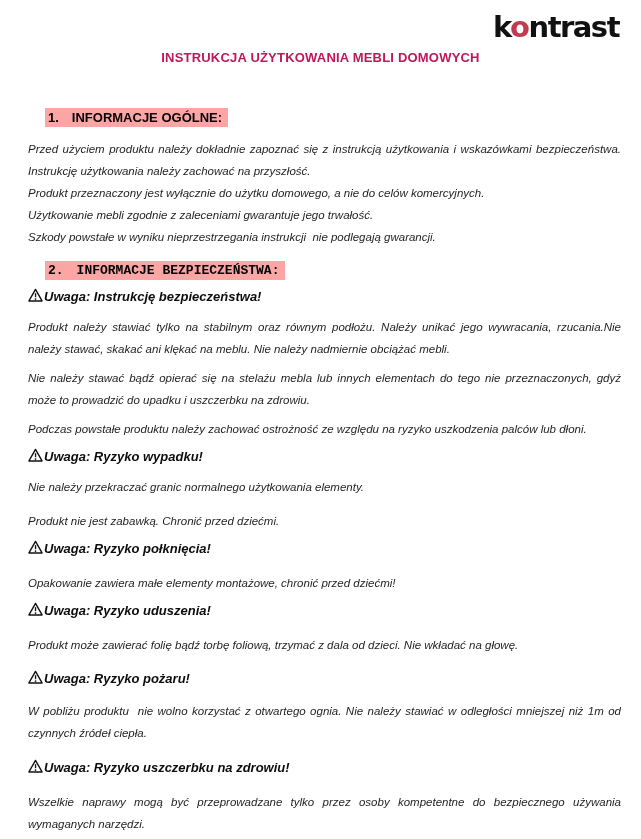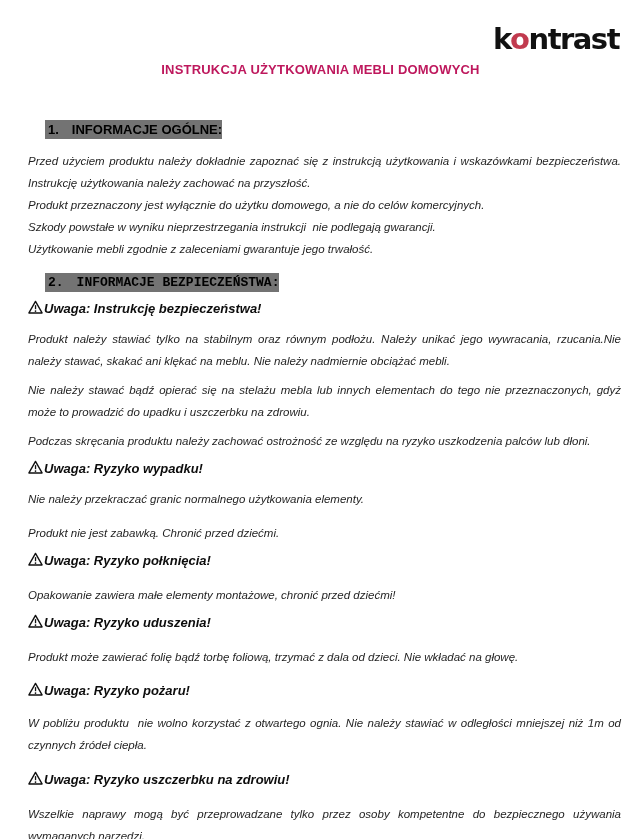--- a/index.html
+++ b/index.html
@@ -6,41 +6,41 @@
   html,body { background:#fff; }
   body{
     width:641px; height:839px;
     font-family:"Liberation Sans", sans-serif;
     color:#1f1f1f;
     overflow:hidden;
   }
   .page{ width:641px; height:839px; background:#ffffff; position:relative; }
 
   
-  .logo-row{ text-align:right; padding:12px 22px 0 4px;margin-top:12px; }
+  .logo-row{ text-align:right; padding:12px 22px 0 4px; }
   .logo{
     font-family:"DejaVu Sans", sans-serif;
     font-weight:700; font-size:29px; letter-spacing:-1.5px;
     color:#111; line-height:1.1; display:inline-block;
   }
   .logo .o-accent{ color:#c13a4e; }
 
   
   .doc-title{
     margin-top:6px; text-align:center;
     font-size:13px; font-weight:700; color:#be185d;
     letter-spacing:.2px;
   }
 
   
   .content{ padding:0 20px 0 28px; }
 
   
   .sec-heading{ margin:45px 0 13px 17px; font-size:13px; font-weight:700; color:#000; }
-  .sec-heading .hl{ background:#737373; padding:2px 0 2px 3px; }
+  .sec-heading .hl{ background:#fca5a5; padding:2px 6px 2px 3px; }
   .sec-heading .tab{ display:inline-block; width:13px; }
   .sec-heading-2{ margin-top:15px; margin-bottom:9px;font-family:Liberation Mono, monospace; }
 
   
   p.body{
     font-size:11.5px; line-height:22px;
     text-align:justify; white-space:pre-wrap;
     margin:0;
     font-style:italic;
   }
@@ -66,40 +66,40 @@
   <div class="doc-title">INSTRUKCJA UŻYTKOWANIA MEBLI DOMOWYCH</div>
 
   <div class="content">
 
     <div class="sec-heading">
       <span class="hl"><span>1.</span><span class="tab"></span><span>INFORMACJE OGÓLNE:</span></span>
     </div>
 
     <p class="body">Przed użyciem produktu należy dokładnie zapoznać się z instrukcją użytkowania i wskazówkami bezpieczeństwa. Instrukcję użytkowania należy zachować na przyszłość.</p>
     <p class="body">Produkt przeznaczony jest wyłącznie do użytku domowego, a nie do celów komercyjnych.</p>
+    <p class="body">Użytkowanie mebli zgodnie z zaleceniami gwarantuje jego trwałość.</p>
     <p class="body">Szkody powstałe w wyniku nieprzestrzegania instrukcji  nie podlegają gwarancji.</p>
-    <p class="body">Użytkowanie mebli zgodnie z zaleceniami gwarantuje jego trwałość.</p>
 
     <div class="sec-heading sec-heading-2">
       <span class="hl"><span>2.</span><span class="tab"></span><span>INFORMACJE BEZPIECZEŃSTWA:</span></span>
     </div>
 
     <div class="s2">
 
       <div class="warning">
         <span class="warn-icon"><svg width="15" height="14" viewBox="0 0 24 22">
               <path d="M12 2 L22.5 20.5 H1.5 Z" fill="none" stroke="#111" stroke-width="2.2" stroke-linejoin="round"></path>
               <rect x="11" y="8" width="2.1" height="6.5" fill="#111"></rect>
               <circle cx="12" cy="17.4" r="1.4" fill="#111"></circle>
             </svg></span><span>Uwaga: Instrukcję bezpieczeństwa!</span>
       </div>
 
       <p class="body">Produkt należy stawiać tylko na stabilnym oraz równym podłożu. Należy unikać jego wywracania, rzucania.Nie należy stawać, skakać ani klękać na meblu. Nie należy nadmiernie obciążać mebli.</p>
       <p class="body">Nie należy stawać bądź opierać się na stelażu mebla lub innych elementach do tego nie przeznaczonych, gdyż może to prowadzić do upadku i uszczerbku na zdrowiu.</p>
-      <p class="body">Podczas skręcania produktu należy zachować ostrożność ze względu na ryzyko uszkodzenia palców lub dłoni.</p>
+      <p class="body">Podczas powstałe produktu należy zachować ostrożność ze względu na ryzyko uszkodzenia palców lub dłoni.</p>
 
       <div class="warning">
         <span class="warn-icon"><svg width="15" height="14" viewBox="0 0 24 22">
               <path d="M12 2 L22.5 20.5 H1.5 Z" fill="none" stroke="#111" stroke-width="2.2" stroke-linejoin="round"></path>
               <rect x="11" y="8" width="2.1" height="6.5" fill="#111"></rect>
               <circle cx="12" cy="17.4" r="1.4" fill="#111"></circle>
             </svg></span><span>Uwaga: Ryzyko wypadku!</span>
       </div>
 
       <p class="body" style="margin-bottom:12px">Nie należy przekraczać granic normalnego użytkowania elementy.</p>

